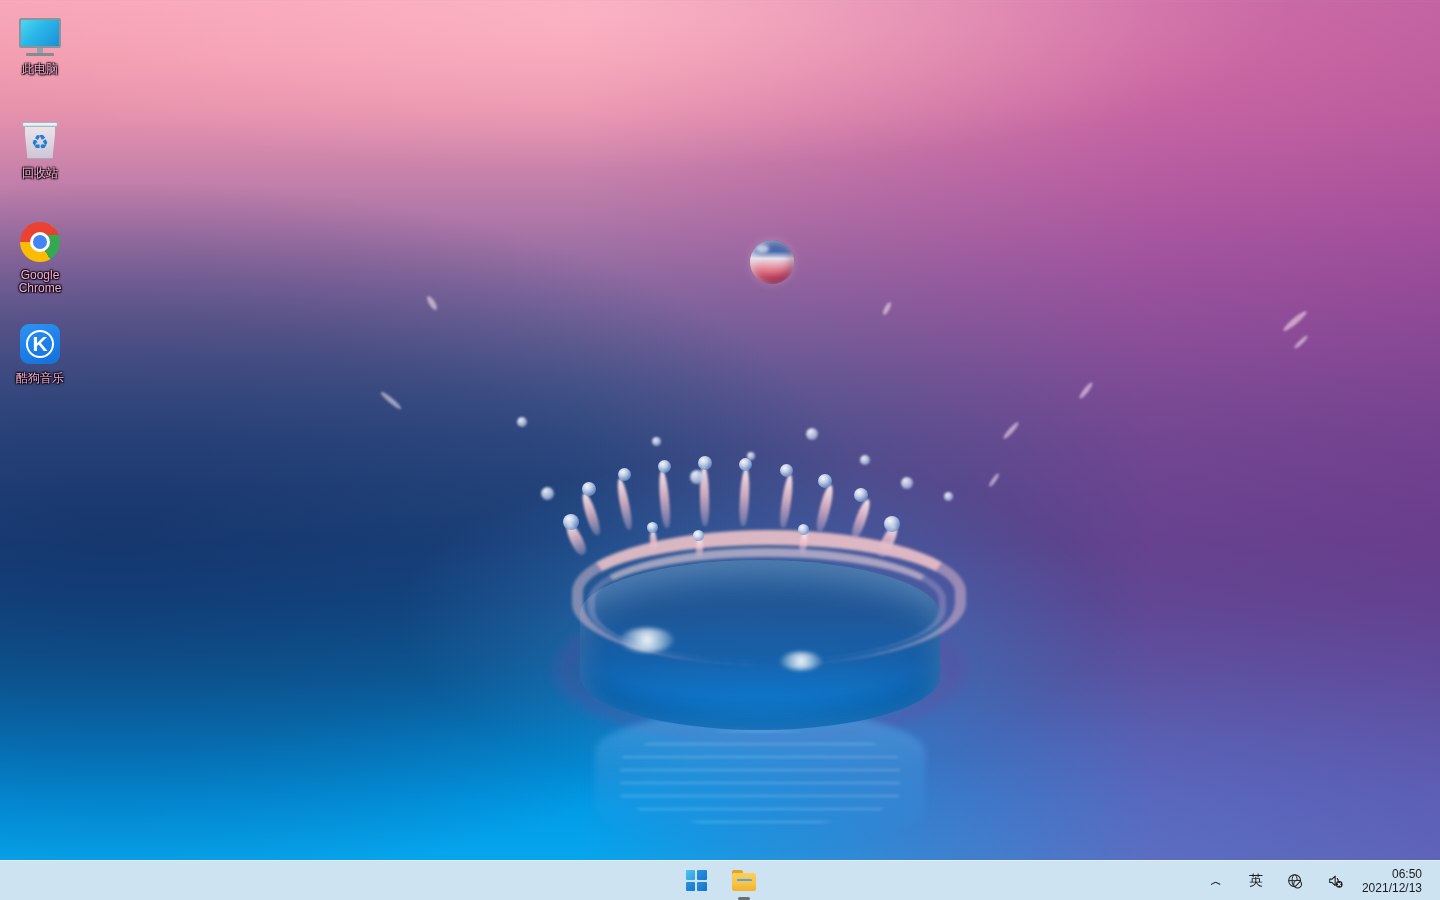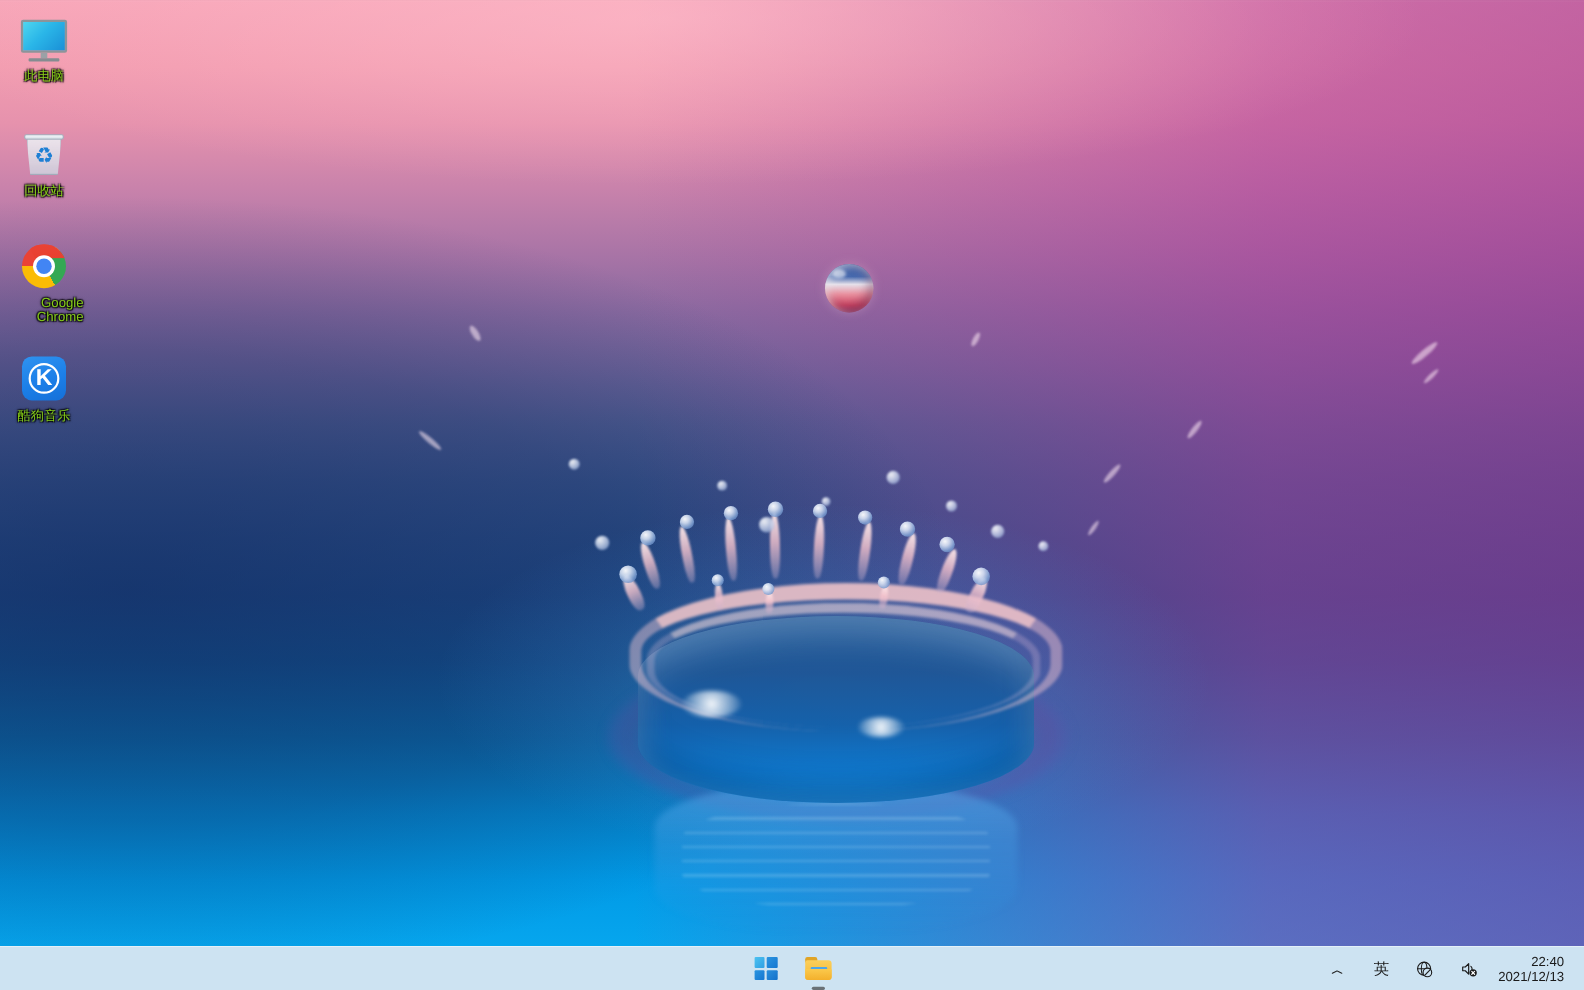--- a/index.html
+++ b/index.html
@@ -255,21 +255,21 @@
     cursor: default;
   }
   .desk-icon .glyph {
     width: 48px; height: 48px;
     margin: 0 auto 3px auto;
     position: relative;
   }
   .desk-icon .label {
     font-size: 12px;
     line-height: 13px;
-    color: #84cc16;
+    color: #f9a8d4;
     text-shadow:
       1px 1px 1px rgba(0,0,0,0.92),
       -1px 1px 1px rgba(0,0,0,0.65),
       1px -1px 1px rgba(0,0,0,0.65),
       -1px -1px 1px rgba(0,0,0,0.65),
       0 0 3px rgba(0,0,0,0.8);
     word-wrap: break-word;
     max-width: 72px;
     margin: 0 auto;
   }
@@ -685,21 +685,21 @@
     <div class="desk-icon" style="margin-top:30px;">
       <div class="glyph">
         <div class="ic-bin-body"></div>
         <div class="ic-bin-lip"></div>
         <div class="ic-bin-arrows">♻</div>
       </div>
       <div class="label">回收站</div>
     </div>
 
 
-    <div class="desk-icon" style="margin-top:28px;text-align:right;">
+    <div class="desk-icon" style="margin-top:28px;">
       <div class="glyph">
         <div class="ic-chrome">
           <div class="ic-chrome-inner"></div>
           <div class="ic-chrome-core"></div>
         </div>
       </div>
       <div class="label">Google Chrome</div>
     </div>
 
     <div class="desk-icon" style="margin-top:16px;">
@@ -759,20 +759,20 @@
         <svg class="tray-icon-svg" width="17" height="17" viewBox="0 0 20 20">
           <path d="M3.2 7.2 H6 L9.6 3.6 V14.8 L6 11.2 H3.2 Z" fill="none" stroke="#1b1b1b" stroke-width="1.25" stroke-linejoin="round"></path>
           <path d="M12 6.4 a4.2 4.2 0 0 1 0 5.6" fill="none" stroke="#1b1b1b" stroke-width="1.2" stroke-linecap="round"></path>
           <circle cx="14.4" cy="13.4" r="3.9" fill="#1b1b1b"></circle>
           <line x1="12.9" y1="11.9" x2="15.9" y2="14.9" stroke="#ffffff" stroke-width="1.3" stroke-linecap="round"></line>
           <line x1="15.9" y1="11.9" x2="12.9" y2="14.9" stroke="#ffffff" stroke-width="1.3" stroke-linecap="round"></line>
         </svg>
       </div>
 
       <div id="tb-clock">
-        <span>22:40</span>
+        <span>06:50</span>
         <span>2021/12/13</span>
       </div>
 
     </div>
   </div>
 
 </div>
 
 </body></html>

